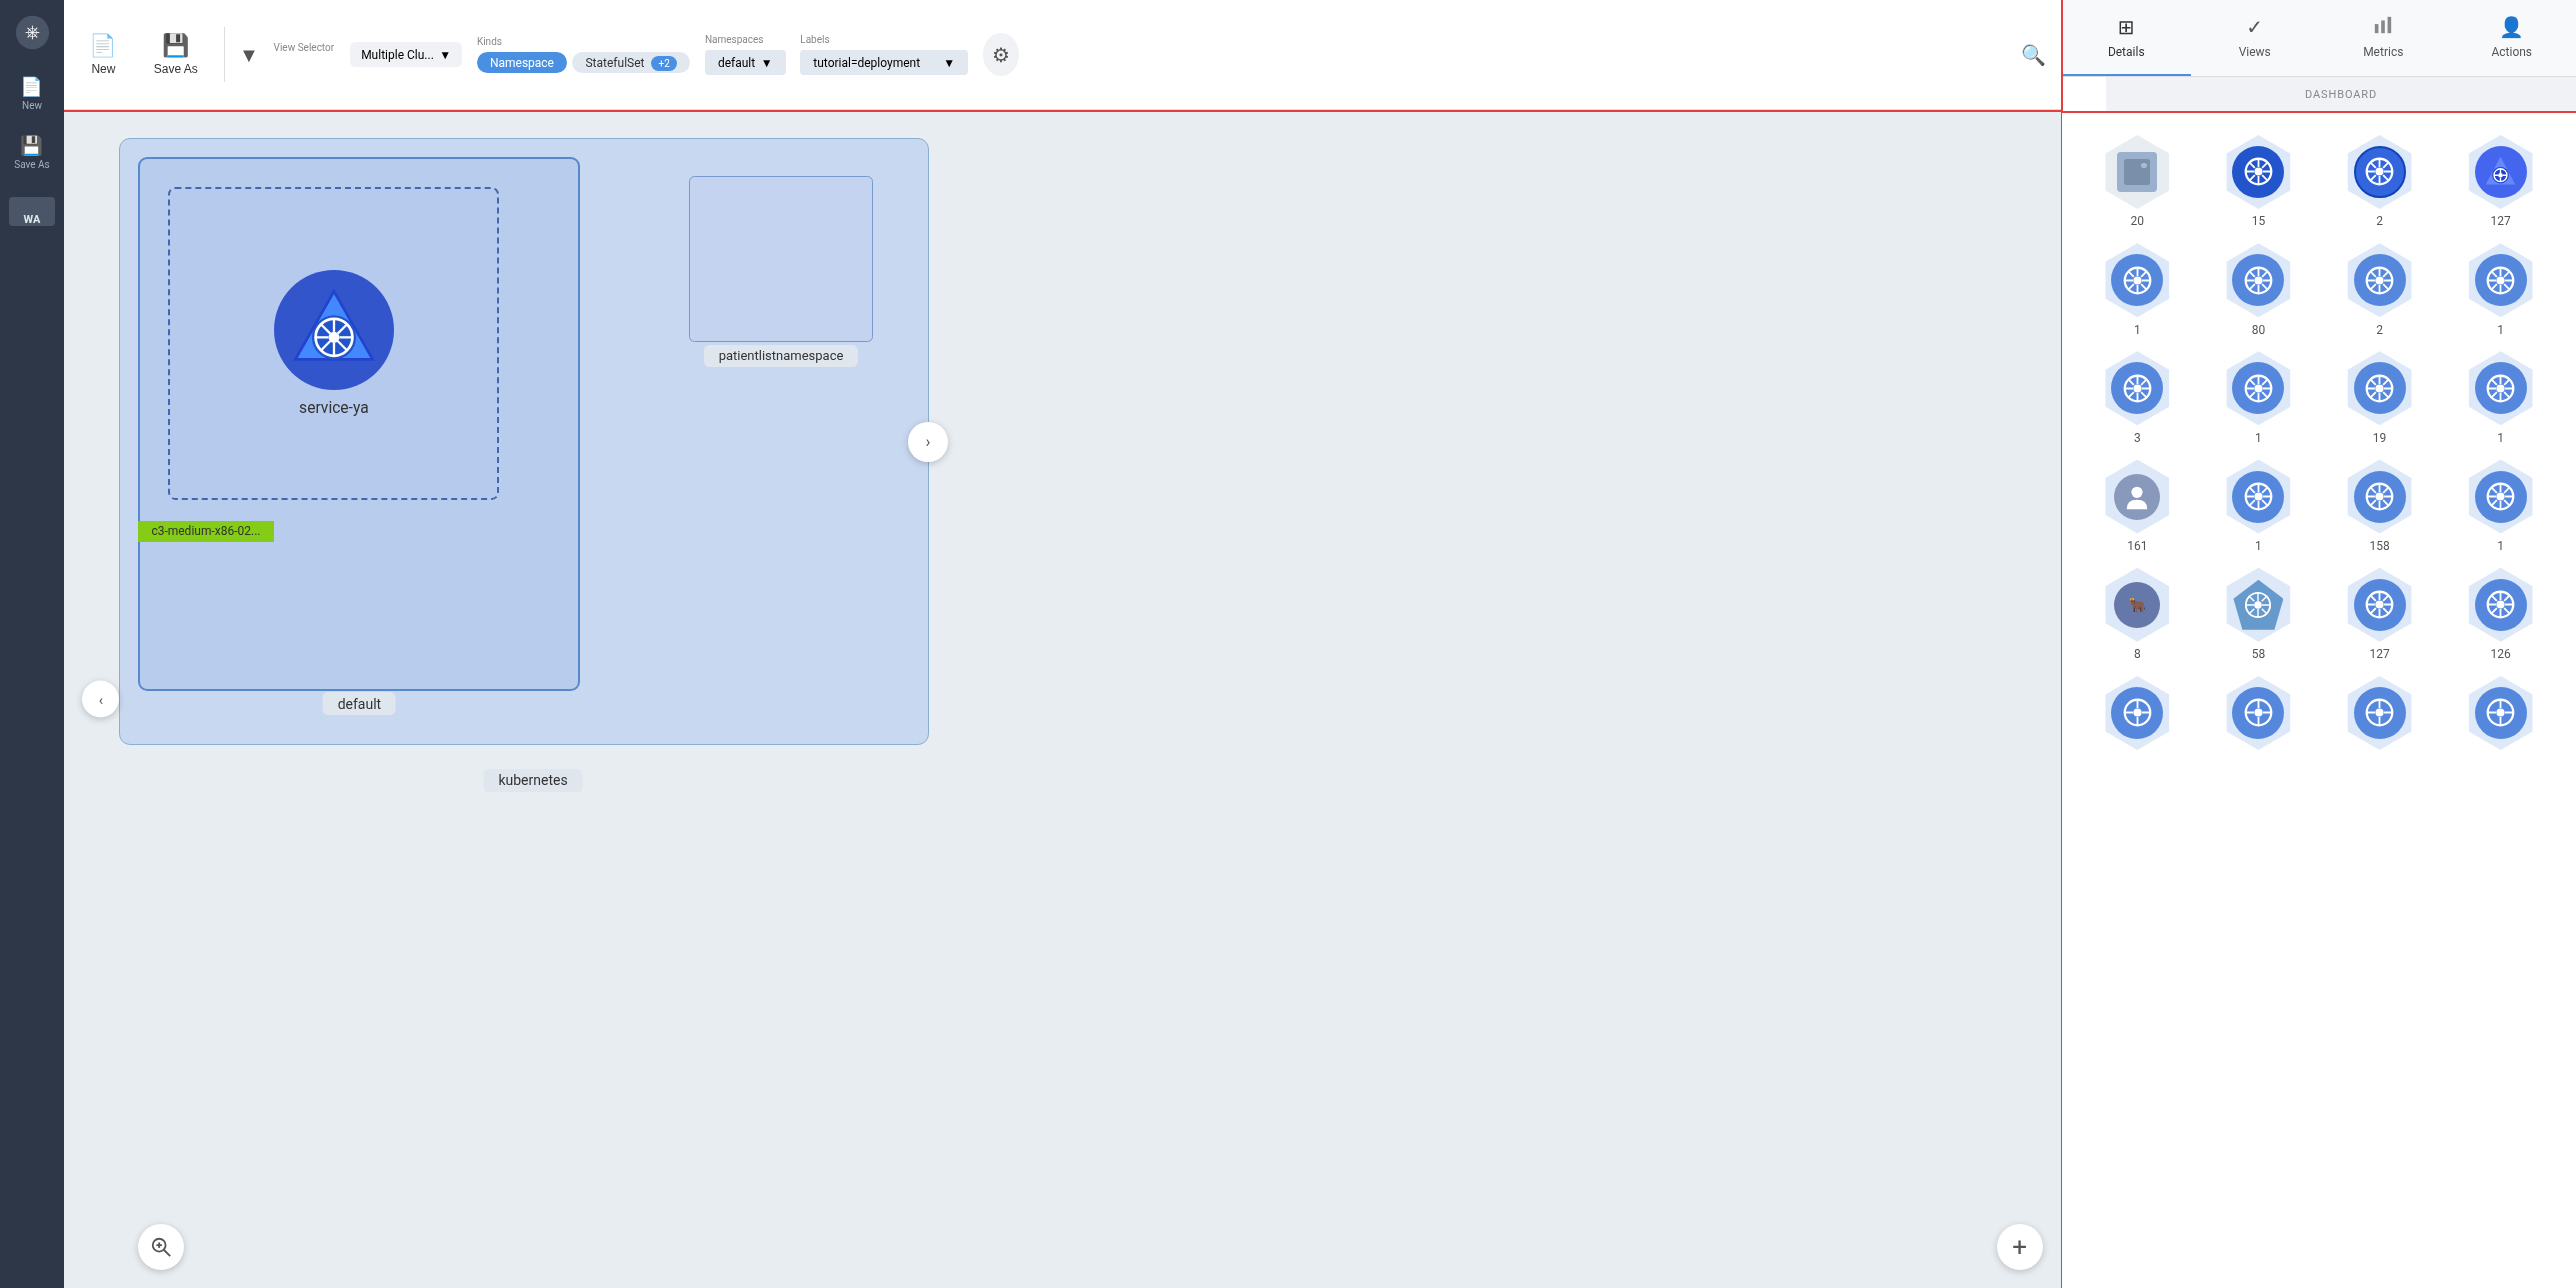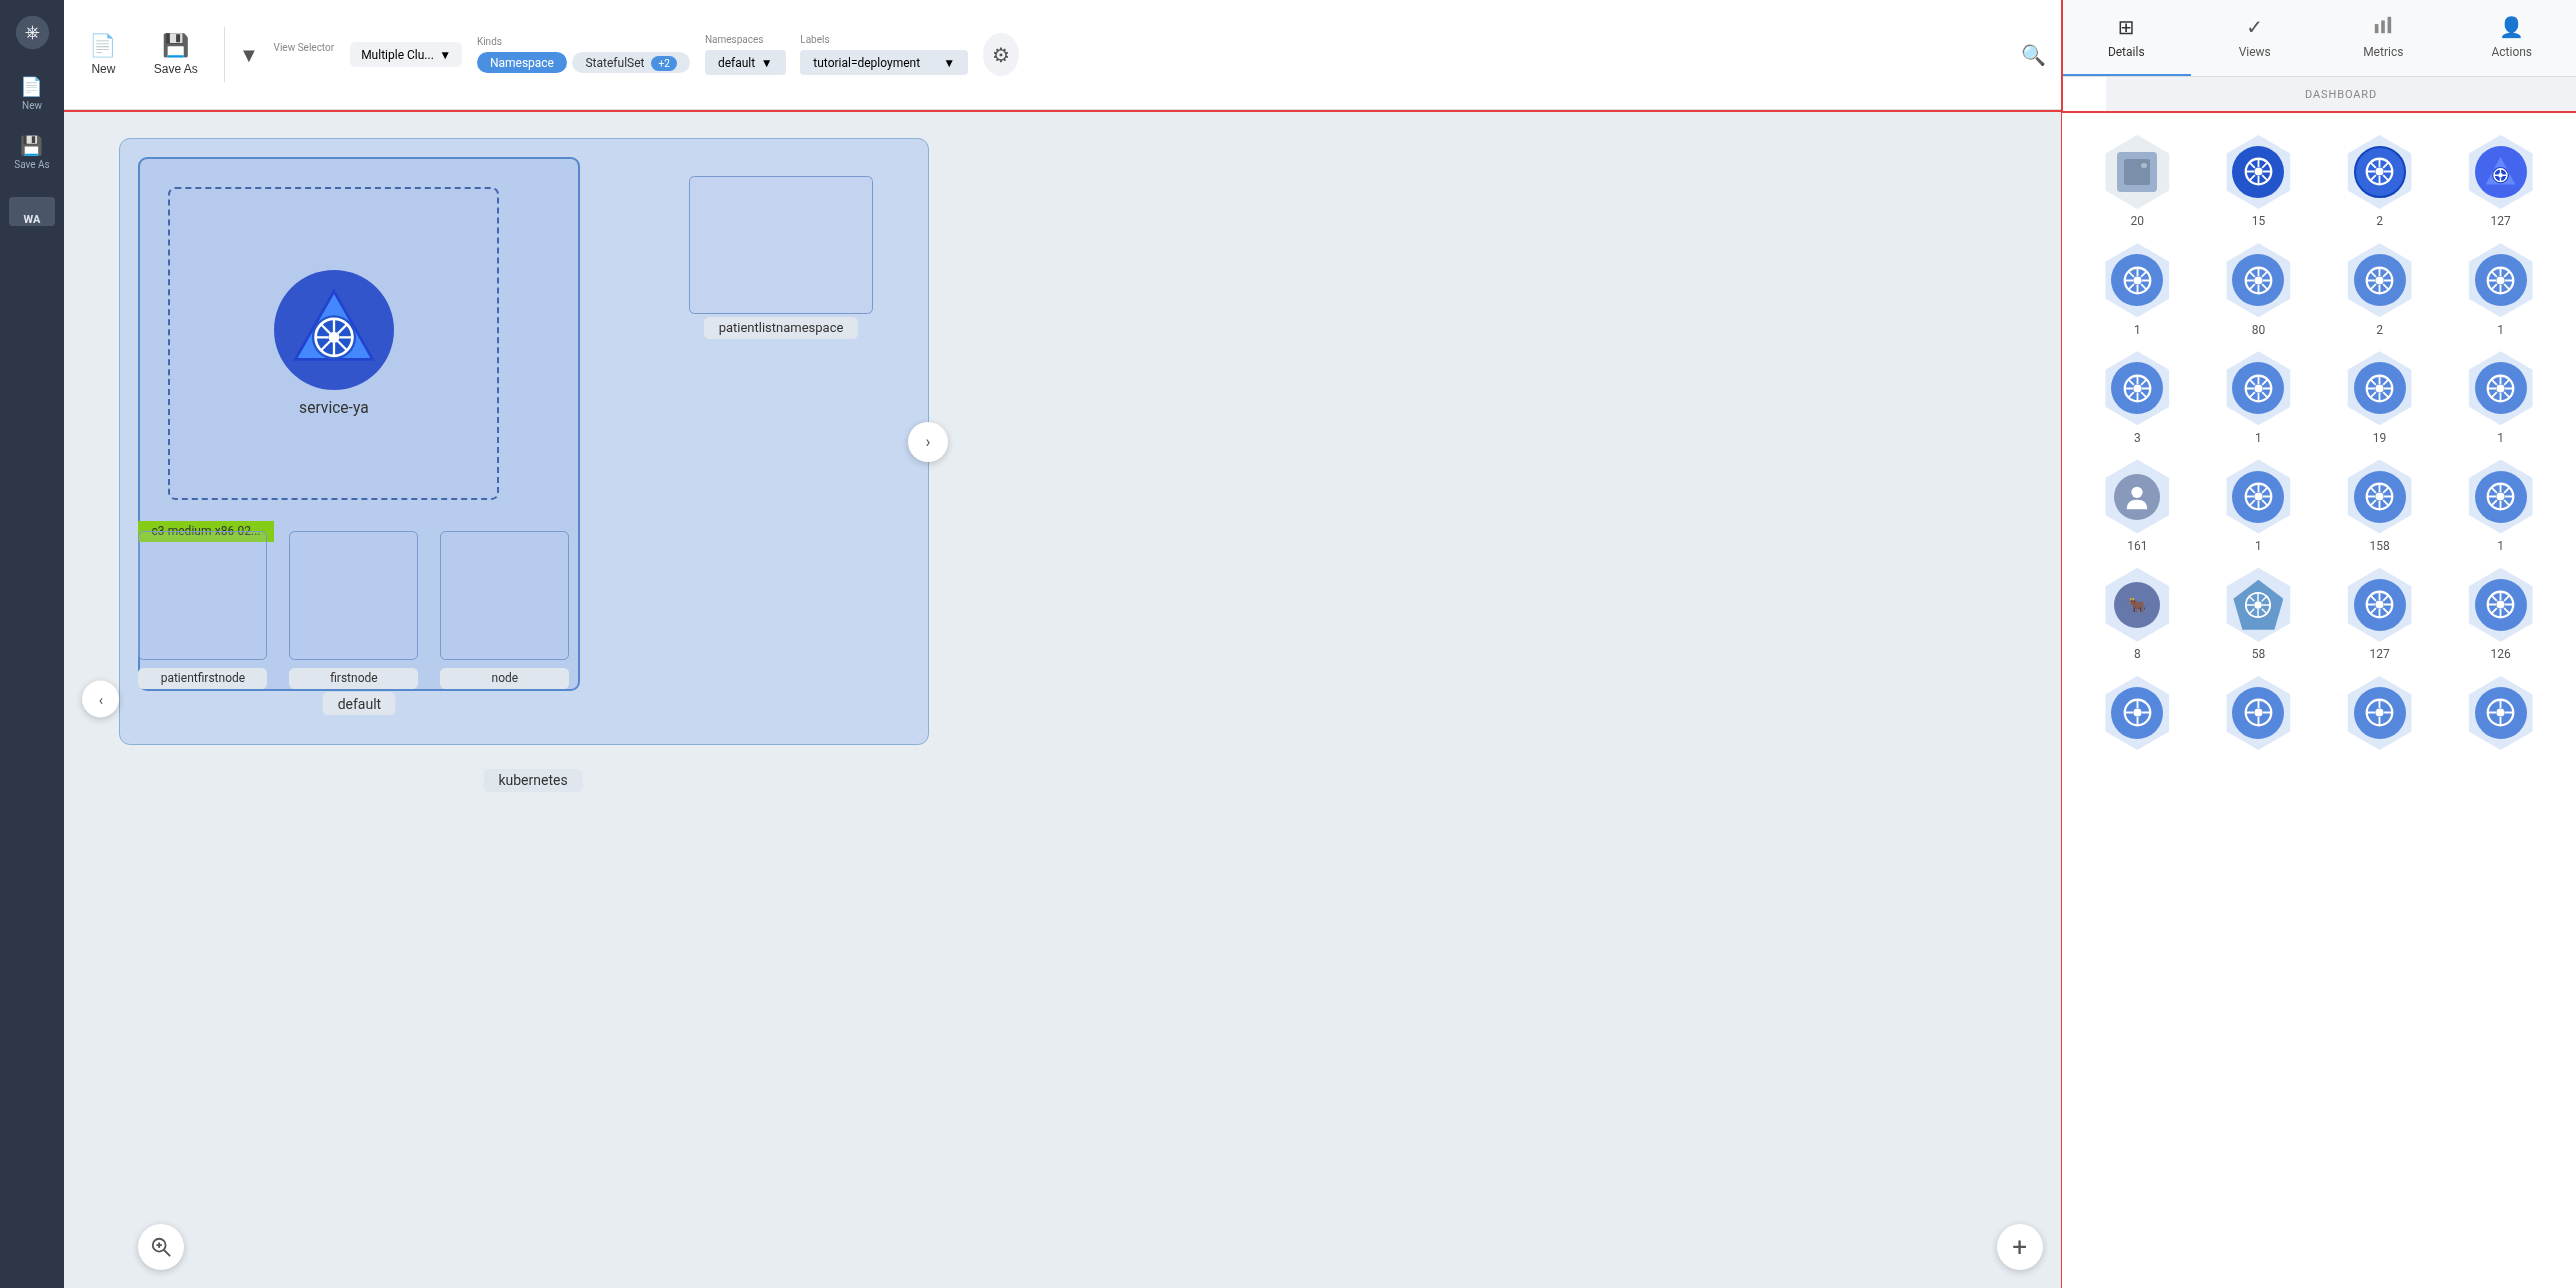--- a/index.html
+++ b/index.html
@@ -166,21 +166,21 @@
       gap: 9.2px;
     }
     .service-ya-label {
       font-size: 15.6px; color: #333; text-align: center;
     }
 
     
     .patient-namespace-box {
       position: absolute;
       top: 37px; right: 55px;
-      width: 184px; height: 138px;
+      width: 184px; height: 166px;
       border: 1.8px solid #7799cc;
       border-radius: 5.5px;
       background: rgba(180, 200, 240, 0.2);
     }
     .patient-namespace-label {
       position: absolute;
       bottom: -26px; left: 50%;
       transform: translateX(-50%);
       background: #e0e6ee; border-radius: 5.5px;
       padding: 3.7px 14.7px; font-size: 13px; color: #333; white-space: nowrap;
@@ -443,34 +443,20 @@
 
           <div class="namespace-label">default</div>
         </div>
 
         <div class="patient-namespace-box">
           <div class="patient-namespace-label">patientlistnamespace</div>
         </div>
 
         <div class="c3-label">c3-medium-x86-02...</div>
 
-        <div class="node-row">
-          <div>
-            <div class="node-box"></div>
-            <div class="node-label">patientfirstnode</div>
-          </div>
-          <div>
-            <div class="node-box"></div>
-            <div class="node-label">firstnode</div>
-          </div>
-          <div>
-            <div class="node-box"></div>
-            <div class="node-label">node</div>
-          </div>
-        </div>
 
         <div class="expand-right-btn">›</div>
       </div>
 
       <div class="cluster-label">kubernetes</div>
     </div>
 
     <div class="zoom-btn">
       <svg width="22" height="22" viewBox="0 0 24 24" fill="none" stroke="#555" stroke-width="2">
         <circle cx="10" cy="10" r="7"></circle>

